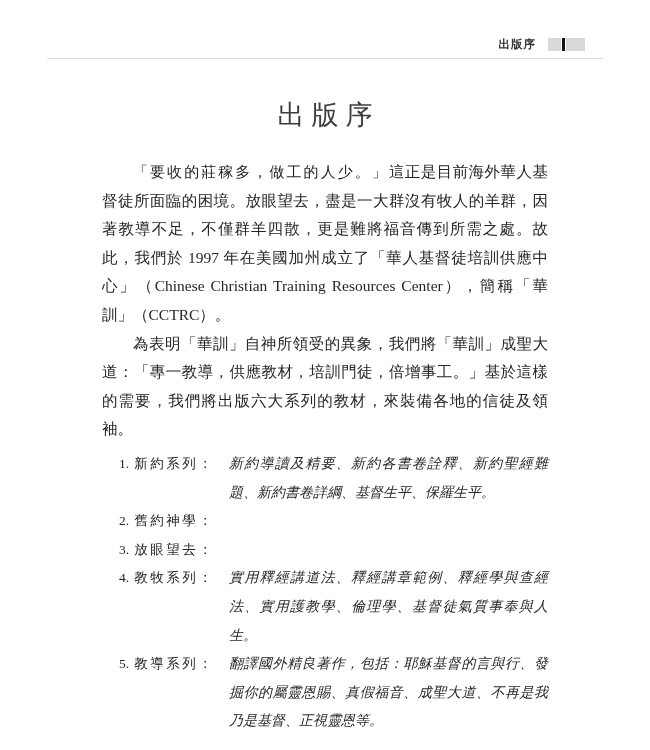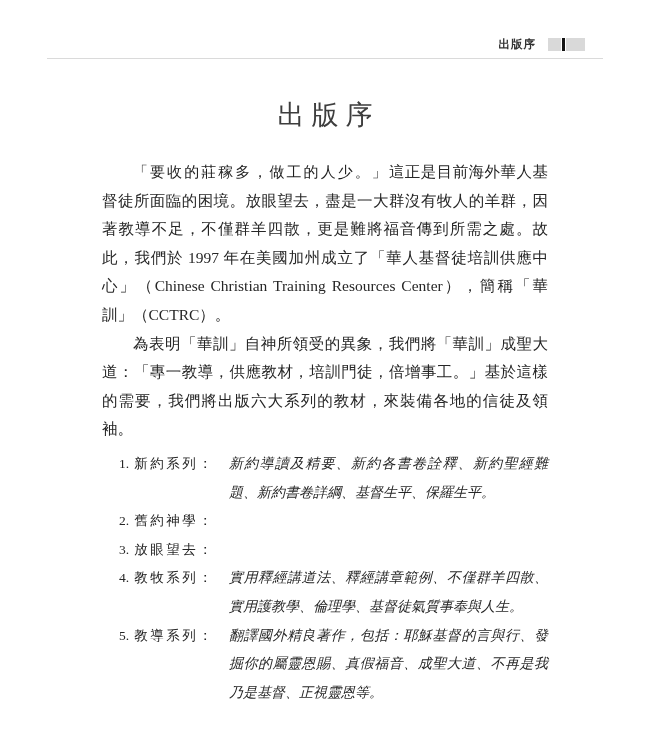--- a/index.html
+++ b/index.html
@@ -74,21 +74,21 @@
           <span class="li-content">新約導讀及精要、新約各書卷詮釋、新約聖經難題、新約書卷詳綱、基督生平、保羅生平。</span>
         </li>
         <li>
           <span class="li-head"><span class="li-num">2.</span><span class="li-label">舊約神學</span><span class="li-colon">：</span></span>
         </li>
         <li>
           <span class="li-head"><span class="li-num">3.</span><span class="li-label">放眼望去</span><span class="li-colon">：</span></span>
         </li>
         <li>
           <span class="li-head"><span class="li-num">4.</span><span class="li-label">教牧系列</span><span class="li-colon">：</span></span>
-          <span class="li-content">實用釋經講道法、釋經講章範例、不僅群羊四散、實用護教學、倫理學、基督徒氣質事奉與人生。</span>
+          <span class="li-content">實用釋經講道法、釋經講章範例、釋經學與查經法、實用護教學、倫理學、基督徒氣質事奉與人生。</span>
         </li>
         <li>
           <span class="li-head"><span class="li-num">5.</span><span class="li-label">教導系列</span><span class="li-colon">：</span></span>
           <span class="li-content">翻譯國外精良著作，包括：耶穌基督的言與行、發掘你的屬靈恩賜、真假福音、成聖大道、不再是我乃是基督、正視靈恩等。</span>
         </li>
       </ul>
     </div>
 
   </div>
 </div>

